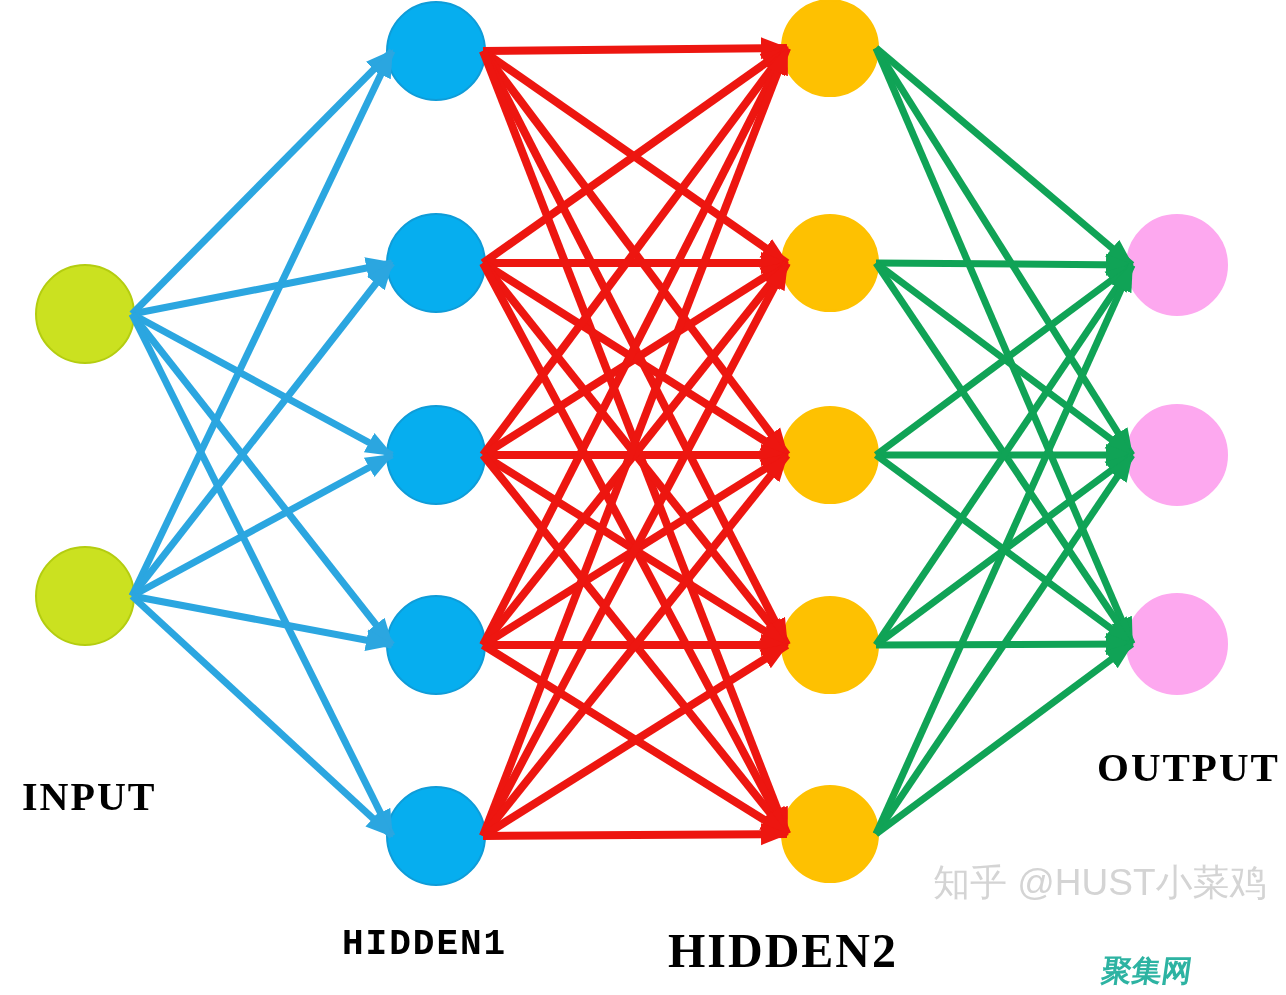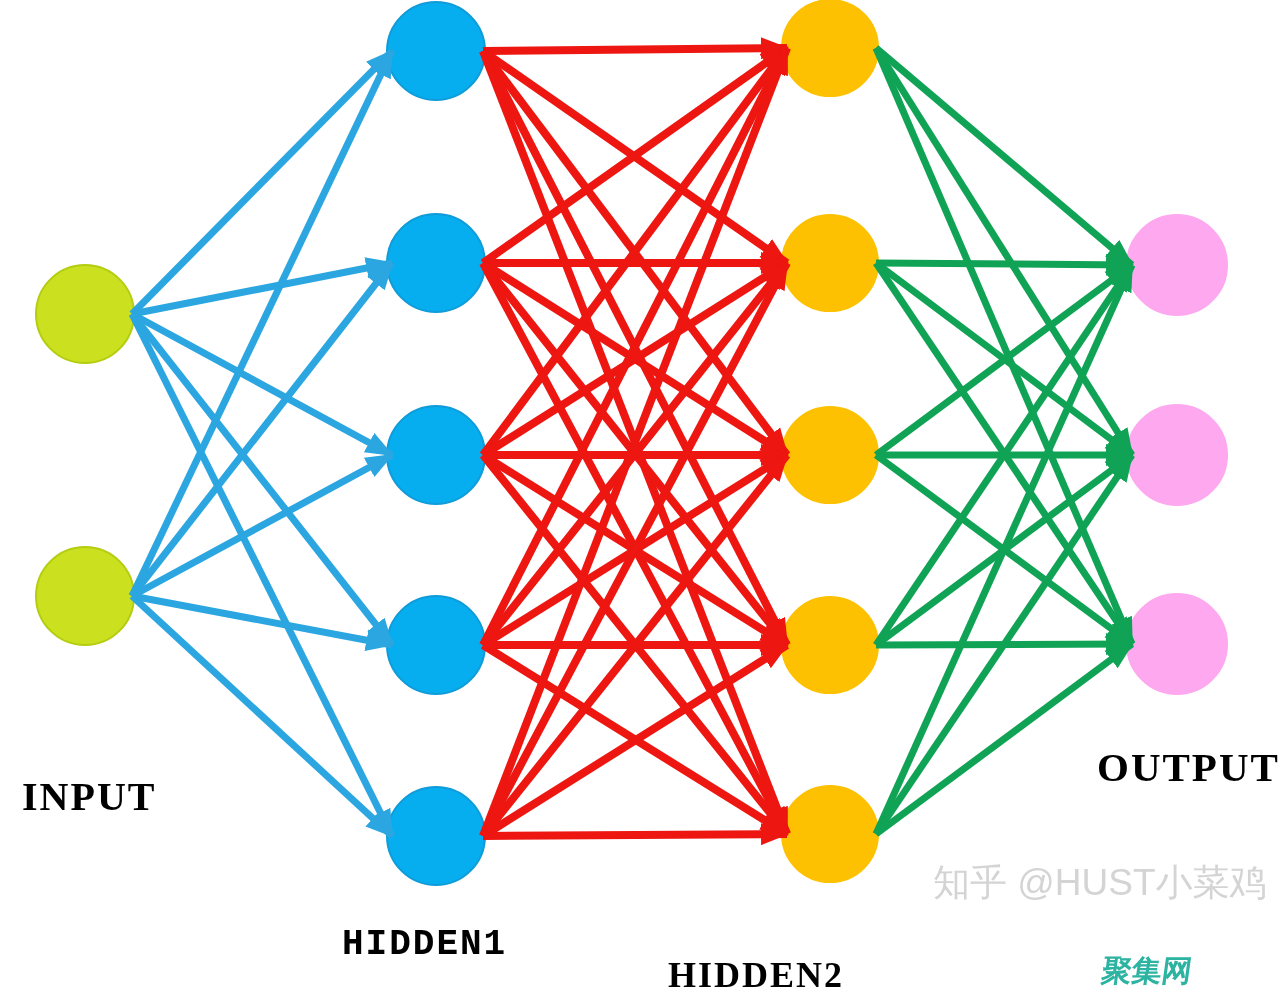--- a/index.html
+++ b/index.html
@@ -132,18 +132,18 @@
         <line x1="876" y1="645" x2="1132" y2="455" stroke="#10a356" stroke-width="7" marker-end="url(#arrow-2)"></line>
         <line x1="876" y1="645" x2="1132" y2="644" stroke="#10a356" stroke-width="7" marker-end="url(#arrow-2)"></line>
         <line x1="876" y1="834" x2="1132" y2="265" stroke="#10a356" stroke-width="7" marker-end="url(#arrow-2)"></line>
         <line x1="876" y1="834" x2="1132" y2="455" stroke="#10a356" stroke-width="7" marker-end="url(#arrow-2)"></line>
         <line x1="876" y1="834" x2="1132" y2="644" stroke="#10a356" stroke-width="7" marker-end="url(#arrow-2)"></line>
       </g>
     </svg>
 
   <div class="layer-label" style="left: 22px; top: 777px; font-size: 40px;">INPUT</div>
   <div class="layer-label" style="left: 342px; top: 927px; font-size: 36px; font-family: Liberation Mono, monospace;">HIDDEN1</div>
-  <div class="layer-label" style="left: 668px; top: 957px; font-size: 36px;">HIDDEN2</div>
+  <div class="layer-label" style="left: 668px; top: 927px; font-size: 48px;">HIDDEN2</div>
   <div class="layer-label" style="left: 1097px; top: 747px; font-size: 41px;">OUTPUT</div>
 
   <div class="wm-credit" style="color: rgb(212, 212, 212);">知乎 @HUST小菜鸡</div>
   <div class="wm-site" style="color: rgb(45, 179, 162);">聚集网</div>
 </div>
 
 </body></html>

